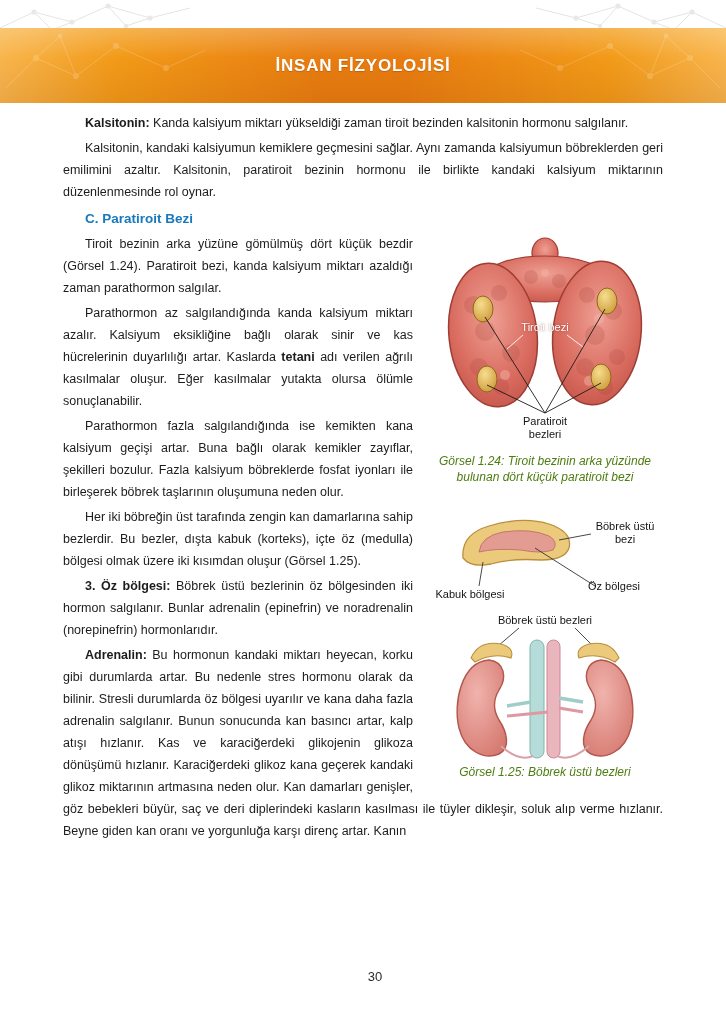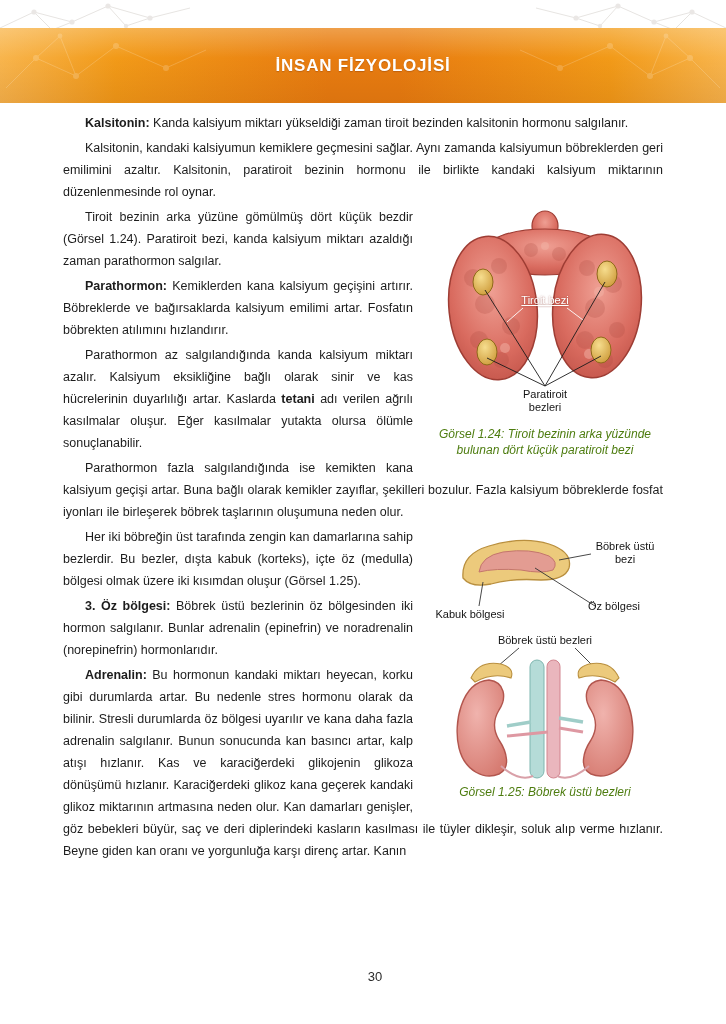--- a/index.html
+++ b/index.html
@@ -41,21 +41,21 @@
   }
   b { font-weight:bold; }
   
   figure.fig { float:right; width:236px; margin:2px 0 6px 14px; }
   .fig-canvas { position:relative; width:236px; background:#fff; }
   .fig-canvas svg { display:block; }
   .fig-label {
     position:absolute; font-size:11px; line-height:13px; text-align:center;
     color:#141414; text-indent:0;
   }
-  .lbl-tiroit { color:#ffffff; top:86px; left:50%; transform:translateX(-50%); width:70px; text-shadow:0 0 2px rgba(120,30,20,.6);text-decoration:underline; }
+  .lbl-tiroit { color:#ffffff; top:86px; left:50%; transform:translateX(-50%); width:70px; text-shadow:0 0 2px rgba(120,30,20,.6); }
   .lbl-para   { top:180px; left:50%; transform:translateX(-50%); width:64px; }
   .lbl-bez    { top:12px;  left:166px; width:64px; }
   .lbl-kabuk  { top:80px;  left:2px;   width:82px; }
   .lbl-oz     { top:72px;  left:150px; width:74px; }
   .lbl-bezleri{ top:106px; left:50%; transform:translateX(-50%); width:132px; }
   figcaption {
     font-size:12px; font-style:italic; line-height:16px; text-align:center;
     margin-top:4px; color:#4d7c0f; text-indent:0;
   }
   
@@ -129,20 +129,21 @@
     </svg>
     <h1>İNSAN FİZYOLOJİSİ</h1>
   </div>
 
   <div class="content">
 
     <p class="body"><b>Kalsitonin:</b><span> Kanda kalsiyum miktarı yükseldiği zaman tiroit bezinden kalsitonin hormonu salgılanır.</span></p>
 
     <p class="body">Kalsitonin, kandaki kalsiyumun kemiklere geçmesini sağlar. Aynı zamanda kalsiyumun böbreklerden geri emilimini azaltır. Kalsitonin, paratiroit bezinin hormonu ile birlikte kandaki kalsiyum miktarının düzenlenmesinde rol oynar.</p>
 
+    <h2 class="sec">C. Paratiroit Bezi</h2>
 
     <figure class="fig">
       <div class="fig-canvas">
         <svg width="236" height="214" viewBox="0 0 236 214">
           <defs>
             <radialGradient id="tg" cx="50%" cy="38%" r="78%">
               <stop offset="0%" stop-color="#ef9f93"></stop>
               <stop offset="58%" stop-color="#d96b5f"></stop>
               <stop offset="100%" stop-color="#b84a40"></stop>
             </radialGradient>
@@ -198,21 +199,20 @@
           </g>
         </svg>
         <div class="fig-label lbl-tiroit">Tiroit bezi</div>
         <div class="fig-label lbl-para">Paratiroit bezleri</div>
       </div>
       <figcaption>Görsel 1.24: Tiroit bezinin arka yüzünde bulunan dört küçük paratiroit bezi</figcaption>
     </figure>
 
     <p class="body">Tiroit bezinin arka yüzüne gömülmüş dört küçük bezdir (Görsel 1.24). Paratiroit bezi, kanda kalsiyum miktarı azaldığı zaman parathormon salgılar.</p>
 
-    <p class="body"><b>Parathormon:</b><span> Kemiklerden kana kalsiyum geçişini artırır. Böbreklerde ve bağırsaklarda kalsiyum emilimi artar. Fosfatın böbrekten atılımını hızlandırır.</span></p>
 
     <p class="body"><span>Parathormon az salgılandığında kanda kalsiyum miktarı azalır. Kalsiyum eksikliğine bağlı olarak sinir ve kas hücrelerinin duyarlılığı artar. Kaslarda </span><b>tetani</b><span> adı verilen ağrılı kasılmalar oluşur. Eğer kasılmalar yutakta olursa ölümle sonuçlanabilir.</span></p>
 
     <p class="body">Parathormon fazla salgılandığında ise kemikten kana kalsiyum geçişi artar. Buna bağlı olarak kemikler zayıflar, şekilleri bozulur. Fazla kalsiyum böbreklerde fosfat iyonları ile birleşerek böbrek taşlarının oluşumuna neden olur.</p>
 
 
     <figure class="fig">
       <div class="fig-canvas">
         <svg width="236" height="252" viewBox="0 0 236 252">
           <defs>

